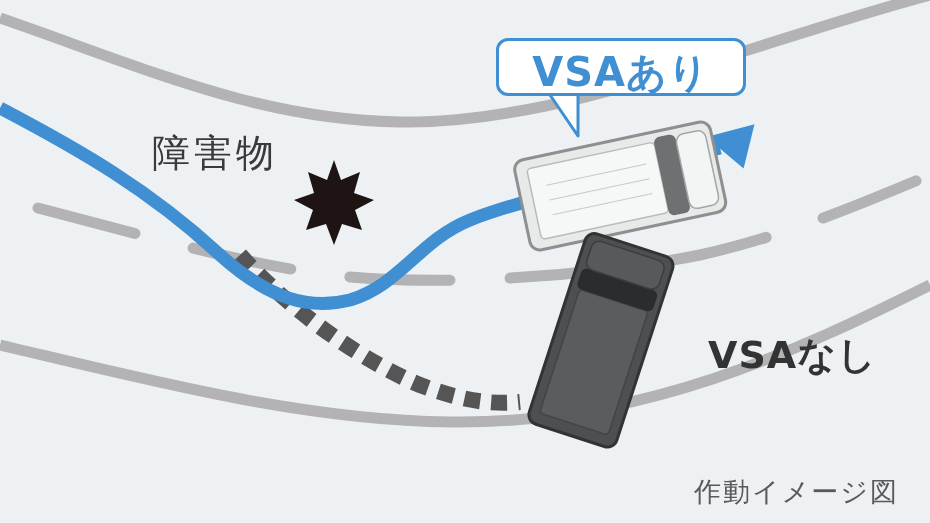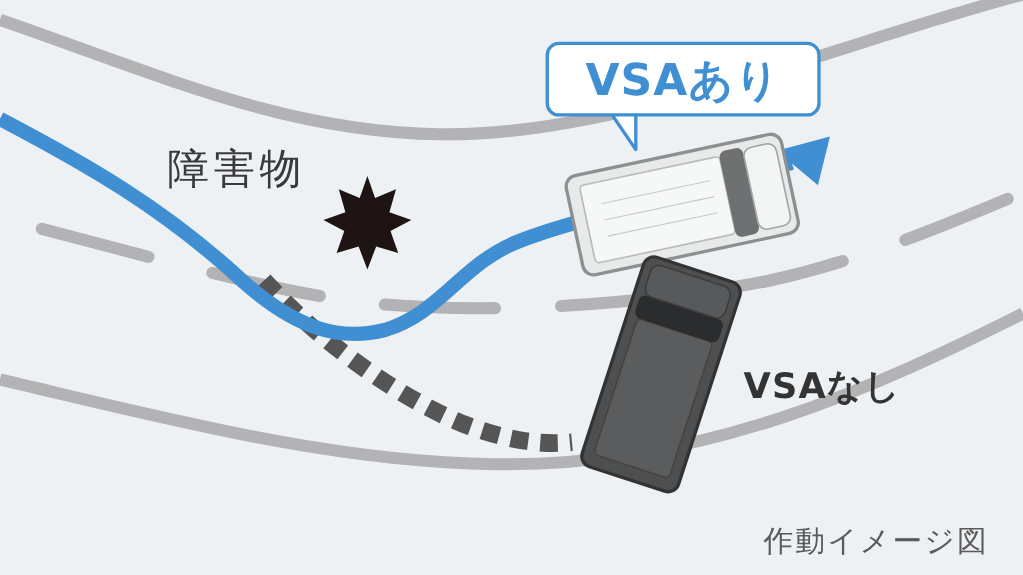--- a/index.html
+++ b/index.html
@@ -1,22 +1,22 @@
 <!DOCTYPE html>
 <html><head>
 <meta charset="utf-8">
 <style>
   html, body { margin:0; padding:0; }
   body { width:930px; height:523px; overflow:hidden; background:#eef1f4; position:relative; font-family:"DejaVu Sans", sans-serif; }
   #scene { position:absolute; left:0; top:0; width:930px; height:523px; }
   .label { position:absolute; white-space:nowrap; }
   .obstacle-label { left:152px; top:128px; font-size:38px; font-weight:normal; color:#3a3a3a; letter-spacing:4px; }
-  .vsa-off-label { left:676px; top:330px; font-size:32px; font-weight:bold; color:#333333; letter-spacing:1px; }
+  .vsa-off-label { left:708px; top:330px; font-size:38px; font-weight:bold; color:#333333; letter-spacing:1px; }
   .caption { left:694px; top:474px; font-size:27px; color:#5a5a5a; letter-spacing:2px;text-align:right; }
-  .bubble { position:absolute; left:496px; top:38px; width:250px; height:68px; background:#ffffff; border:3px solid #3f8fd2; border-radius:12px; box-sizing:border-box; }
+  .bubble { position:absolute; left:496px; top:38px; width:250px; height:58px; background:#ffffff; border:3px solid #3f8fd2; border-radius:12px; box-sizing:border-box; }
   .bubble-text { position:absolute; left:0; right:0; top:4px; text-align:center; font-size:40px; font-weight:bold; color:#3f8fd2; letter-spacing:1px; }
 </style>
 </head>
 <body>
 
 <svg id="scene" viewBox="0 0 930 523" xmlns="http://www.w3.org/2000/svg">
 
   <path d="M0,18 C150,70 260,120 400,122 C560,125 760,40 930,-5" fill="none" stroke="#b3b3b5" stroke-width="11"></path>
   <path d="M0,345 C150,380 300,420 450,422 C640,425 800,350 930,285" fill="none" stroke="#b3b3b5" stroke-width="11"></path>
 

